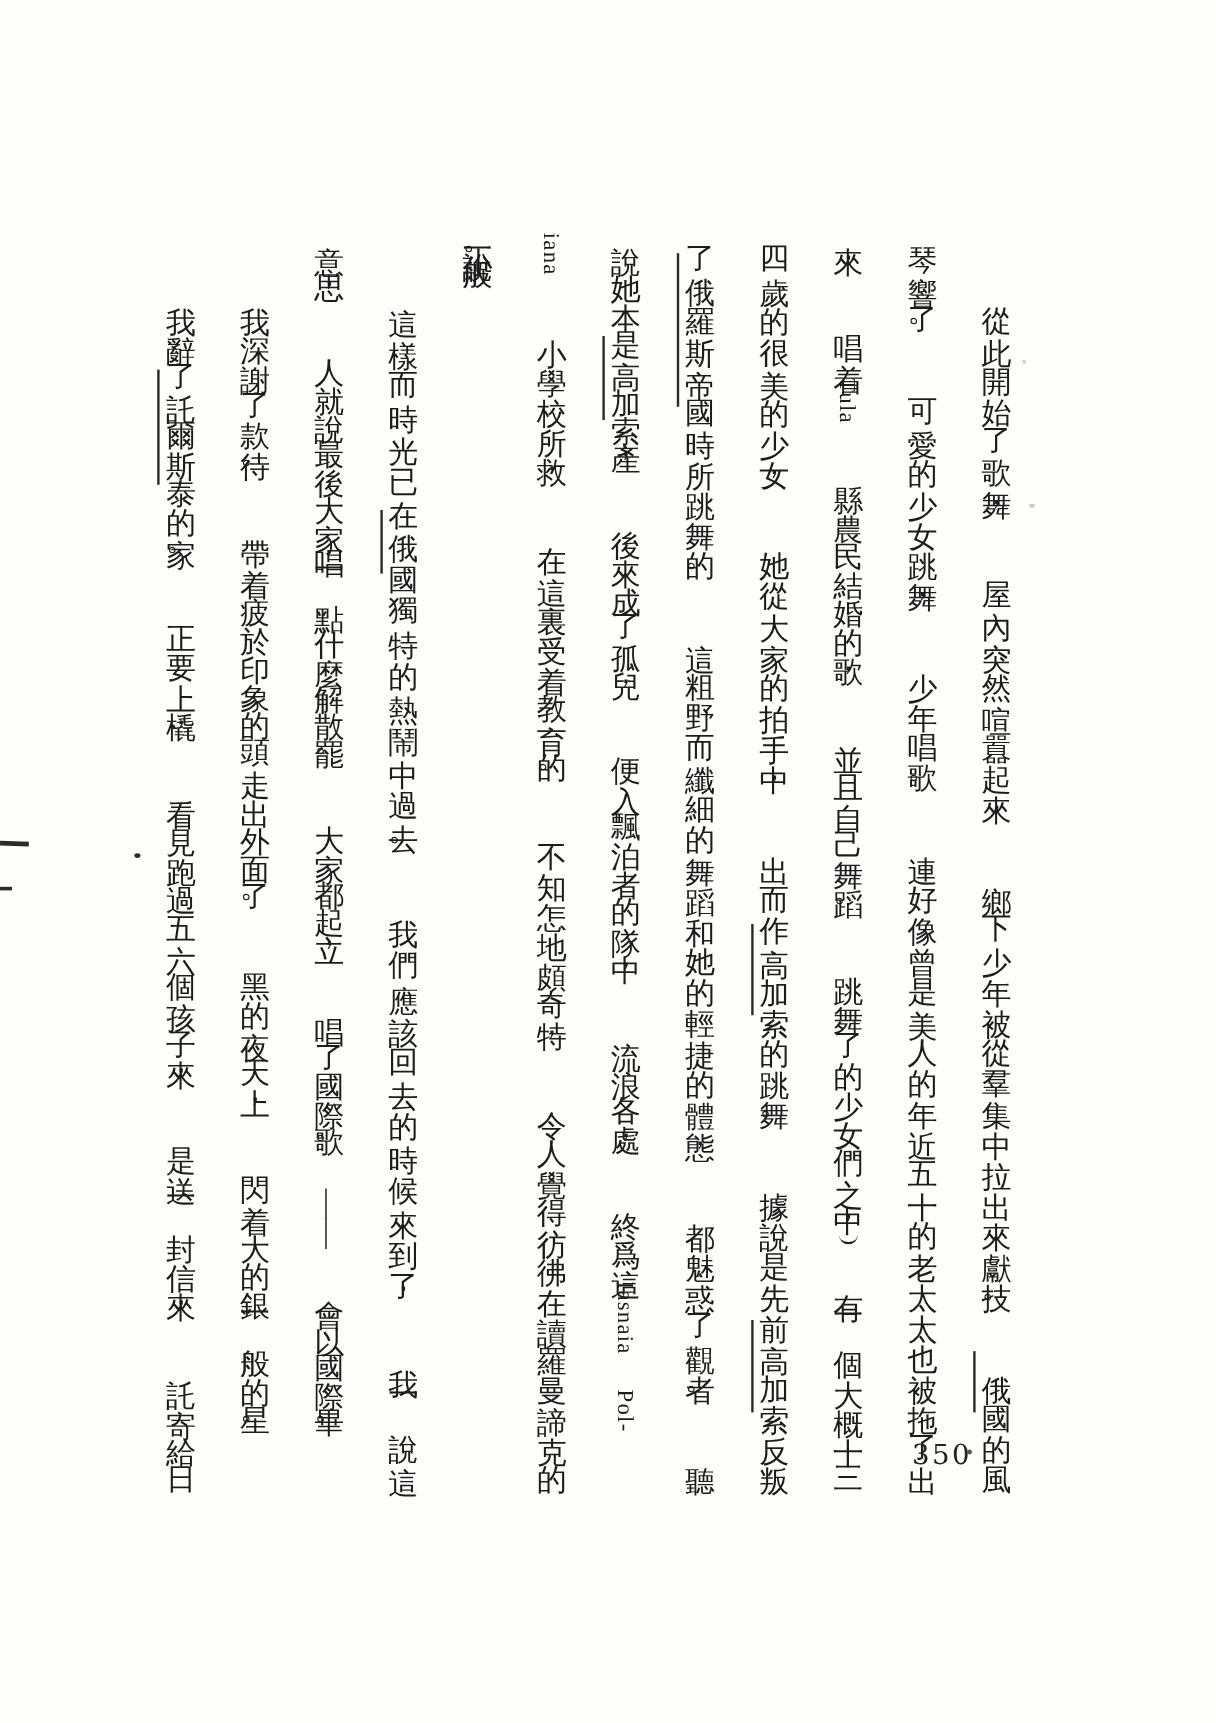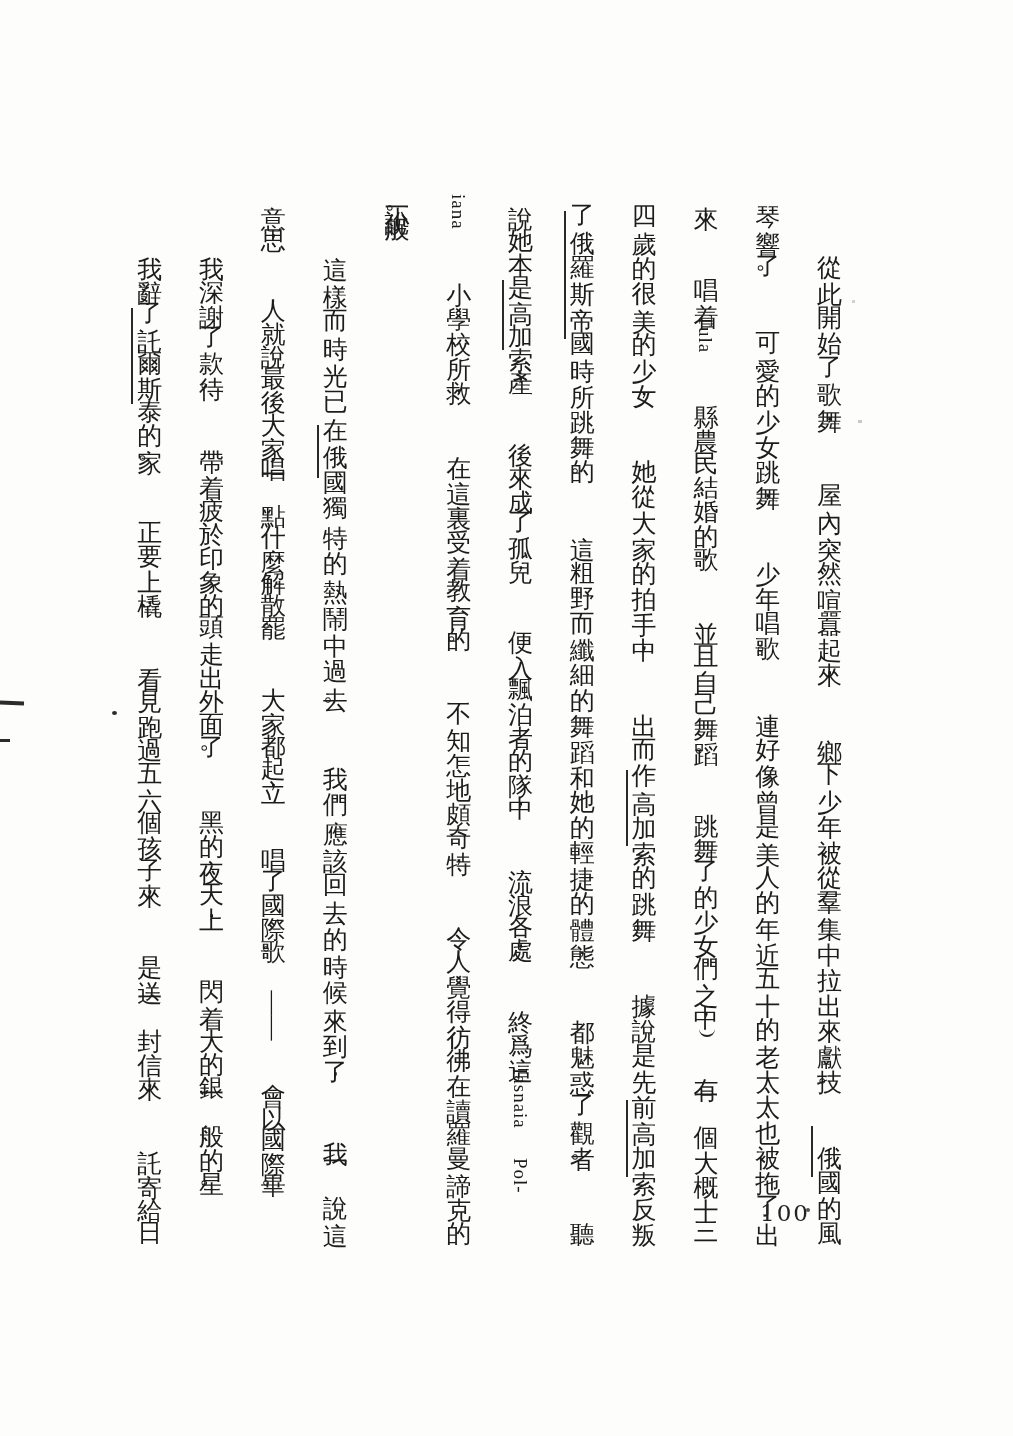--- a/index.html
+++ b/index.html
@@ -86,21 +86,21 @@
       <div class="col"><span>了</span><span class="pn">俄羅斯帝國</span><span>時所跳舞的。這粗野而纖細的舞蹈和她的輕捷的體態，都魅惑了觀者。聽</span></div>
       <div class="col"><span>說她本是</span><span class="pn">高加索</span><span>產，後來成了孤兒，便入飄泊者的隊中，流浪各處，終爲這</span><span class="latin">Iasnaia Pol-</span></div>
       <div class="col"><span class="latin">iana</span><span>小學校所救，在這裏受着教育的。不知怎地頗奇特，令人覺得彷彿在讀羅曼諦克的</span></div>
       <div class="col short"><span>小說一般。</span></div>
       <div class="col indent"><span>這樣而時光已在</span><span class="pn">俄國</span><span>獨特的熱鬧中過去。我們應該回去的時候來到了，我一說這</span></div>
       <div class="col"><span>意思，人就說最後大家唱一點什麼解散罷。大家都起立，唱了國際歌。——會以國際畢。</span></div>
       <div class="col indent"><span>我深謝了款待。帶着疲於印象的頭走出外面了。黑的夜天上，閃着大的銀一般的星。</span></div>
       <div class="col indent"><span>我辭了</span><span class="pn">託爾斯泰</span><span>的家。正要上橇，看見跑過五六個孩子來，是送一封信來，託寄給</span><span class="pn">日</span></div>
     </div>
 
-  <div class="page-number">100</div>
+  <div class="page-number">350</div>
 
   <div class="noise noise-a"></div>
   <div class="noise noise-b"></div>
   <div class="noise noise-c"></div>
   <div class="noise noise-d"></div>
   <div class="noise noise-e"></div>
   <div class="noise noise-f"></div>
   <div class="noise noise-g"></div>
 </div>
 

